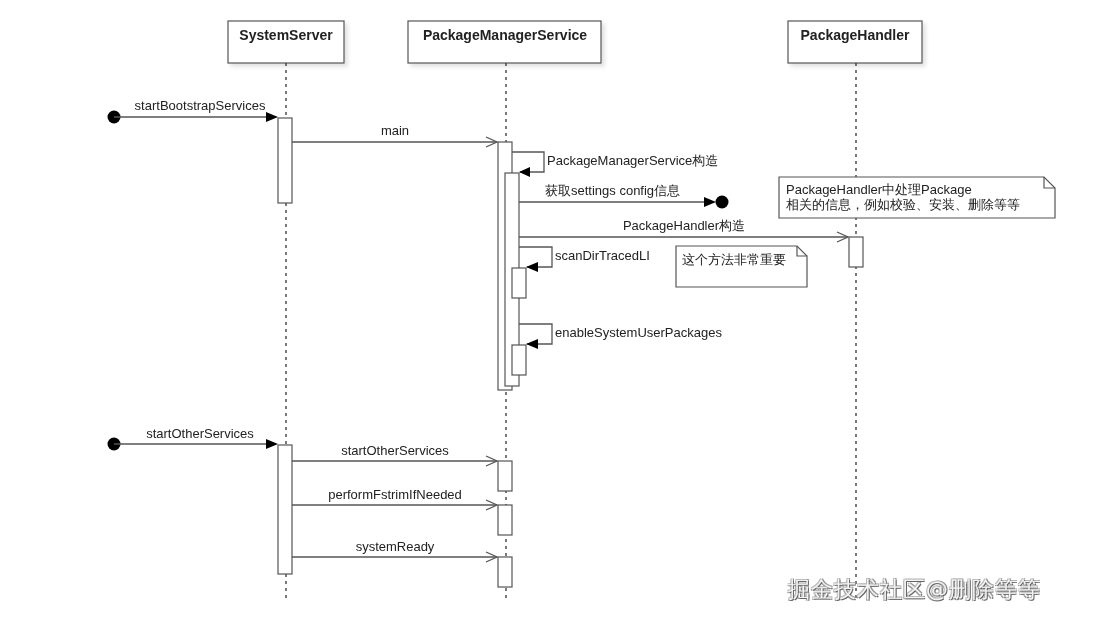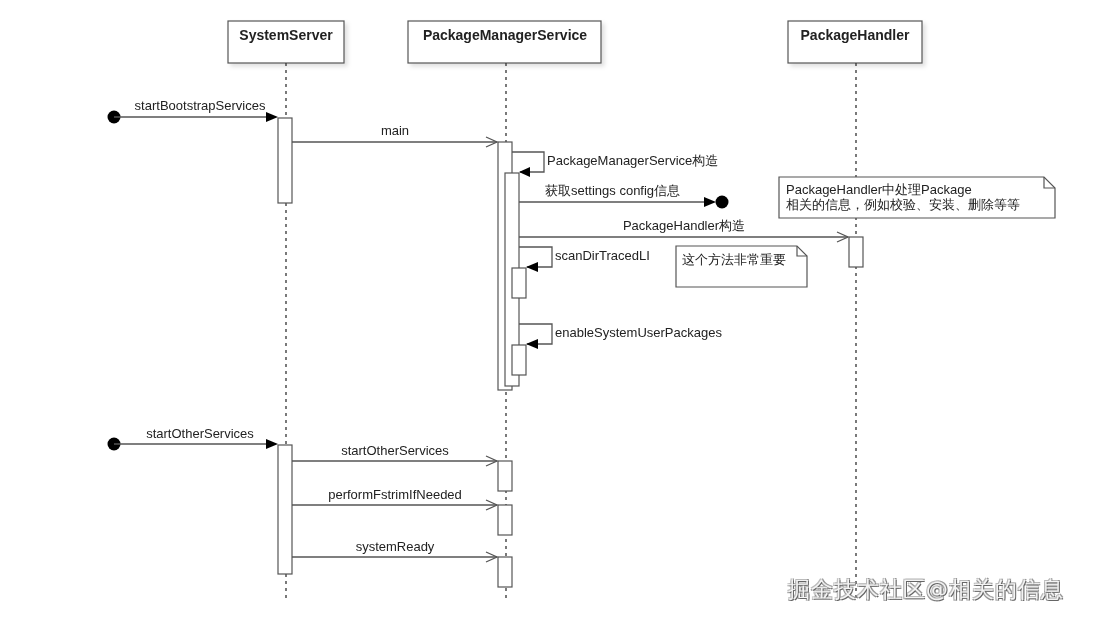--- a/index.html
+++ b/index.html
@@ -130,13 +130,13 @@
     <text class="note-text" x="786" y="209">相关的信息，例如校验、安装、删除等等</text>
   </g>
 
   <g>
     <path d="M676,246 L797,246 L807,256 L807,287 L676,287 Z" fill="#fff" stroke="#555" stroke-width="1.2"></path>
     <polyline points="797,246 797,256 807,256" fill="none" stroke="#555" stroke-width="1.2"></polyline>
     <text class="note-text" x="682" y="264">这个方法非常重要</text>
   </g>
 </svg>
 
-<div class="watermark">掘金技术社区@相关的信息</div>
+<div class="watermark">掘金技术社区@删除等等</div>
 
 </body></html>

